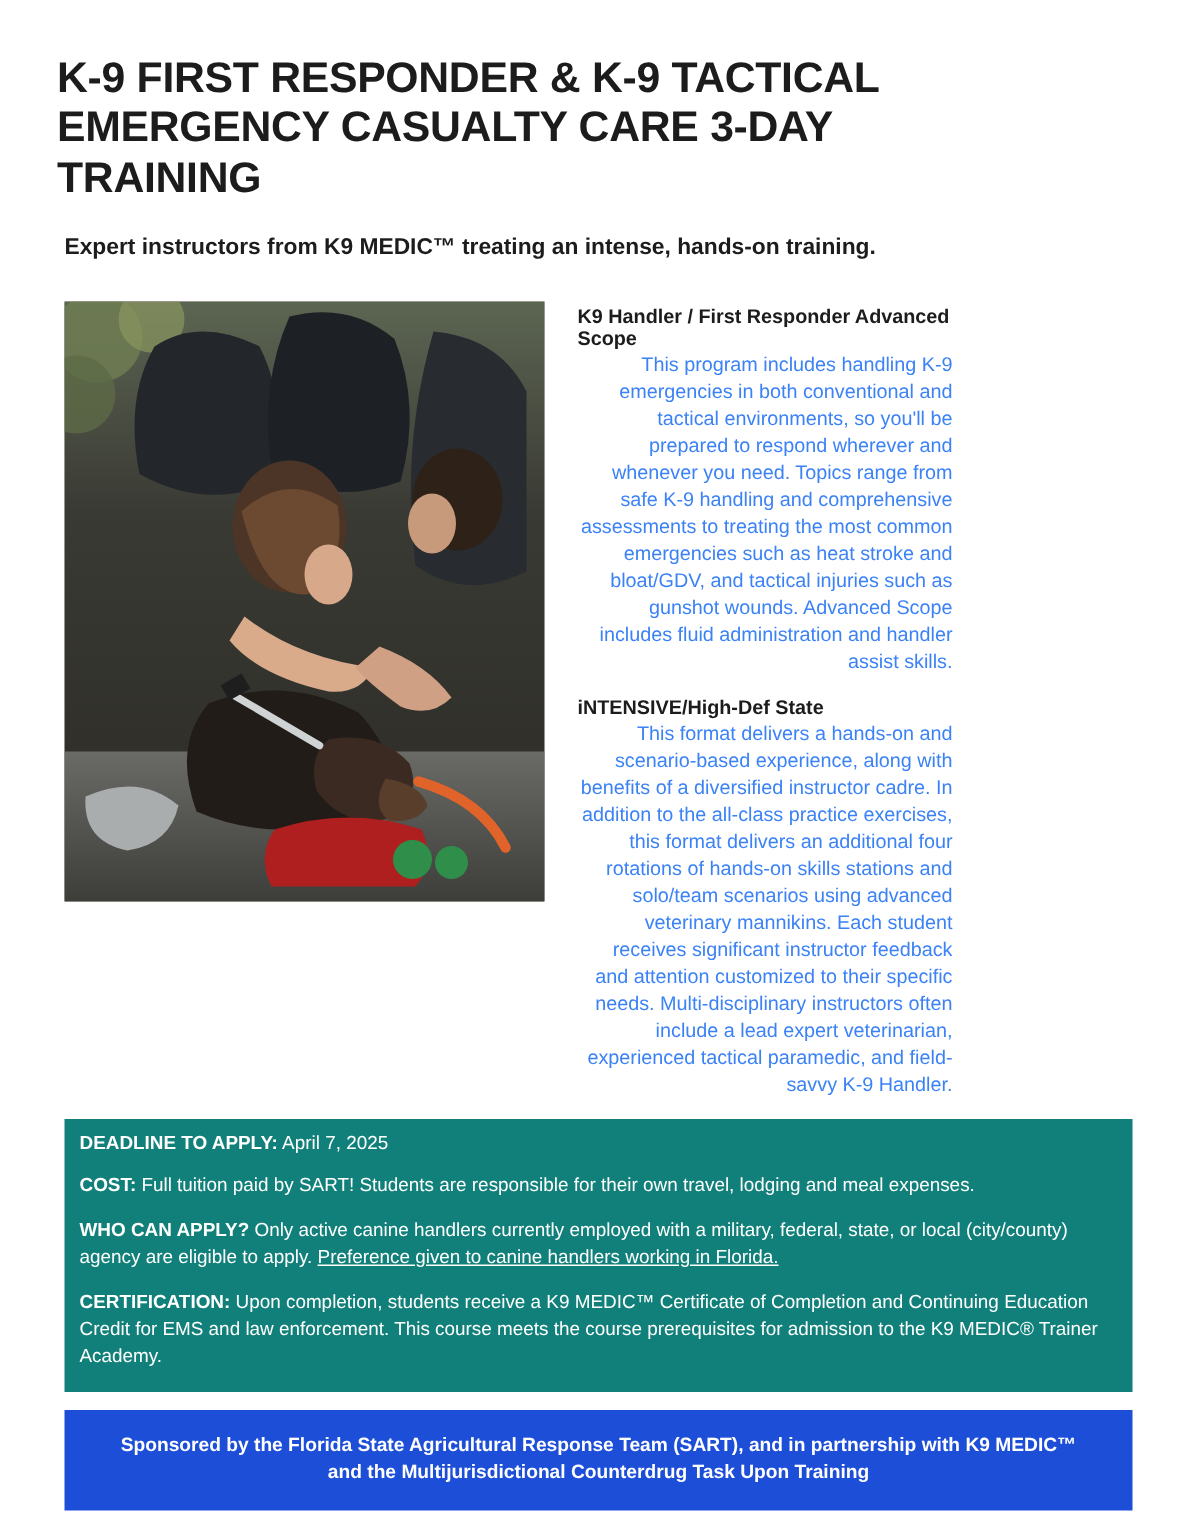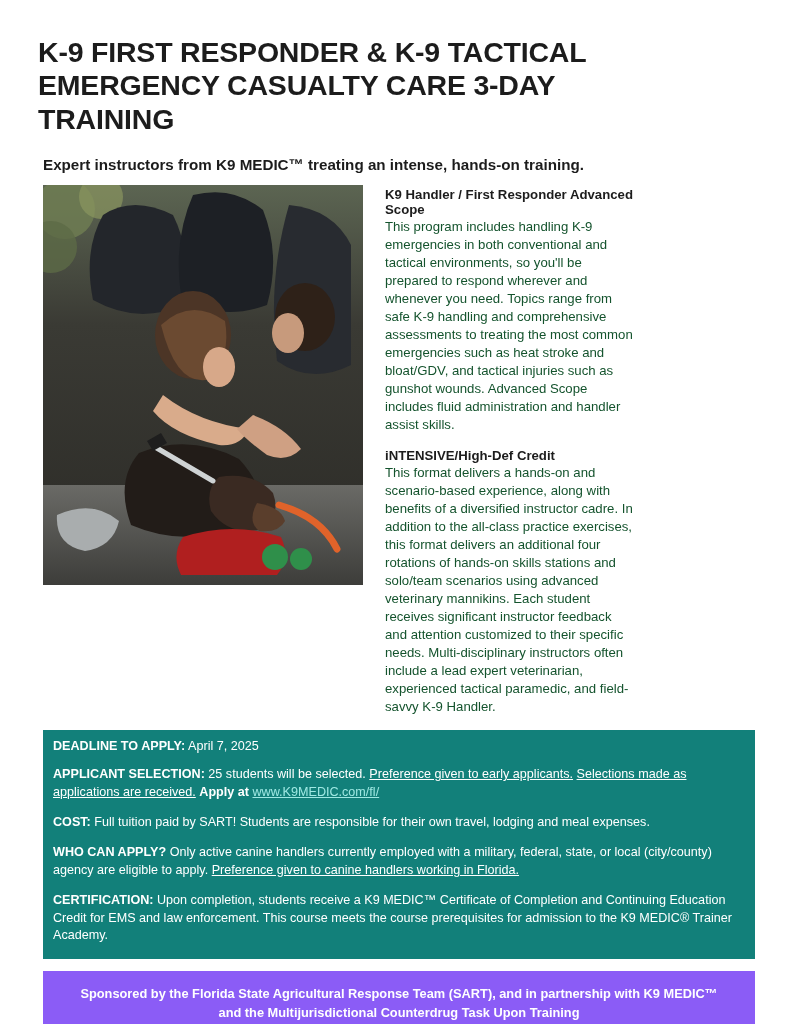--- a/index.html
+++ b/index.html
@@ -35,21 +35,21 @@
   }
   .subtitle {
     margin: 20px 0 0 5px;
     font-size: 15.2px;
     font-weight: bold;
     color: #1c1c1c;
   }
   
   .body-row {
     position: relative;
-    margin-top: 12px;
+    margin-top: 28px;
     display: flex;
     align-items: flex-start;
   }
   .photo {
     width: 320px;
     height: 400px;
     flex: 0 0 320px;
     position: relative;
     overflow: hidden;
     background: #4a4237;
@@ -64,21 +64,22 @@
   .copy h3 {
     margin: 0 0 1px 0;
     font-size: 13.2px;
     font-weight: bold;
     color: #1c1c1c;
   }
   .copy p {
     margin: 0 0 14px 0;
     font-size: 13.2px;
     line-height: 1.365;
-    color: #14532d;
+    color: #3b82f6;
+    text-align: right;
   }
   .copy p:last-child { margin-bottom: 0; }
   
   .panel {
     margin-top: 14px;
     margin-left: 5px;
     margin-right: 0;
     width: 712px;
     background: #12807a;
     color: #ffffff;
@@ -96,21 +97,21 @@
   .panel .link {
     color: #9fe8e3;
     text-decoration: underline;
   }
   .panel .first { margin-bottom: 10px; }
   
   .footer {
     margin-top: 12px;
     margin-left: 5px;
     width: 712px;
-    background: #8b5cf6;
+    background: #1d4ed8;
     color: #ffffff;
     box-sizing: border-box;
     padding: 14px 24px 16px 24px;
     text-align: center;
     font-size: 12.8px;
     font-weight: bold;
     line-height: 1.45;
   }
 </style>
 </head>
@@ -173,40 +174,33 @@
         <path d="M236 320 q42 12 58 44" stroke="#e0632a" stroke-width="7" fill="none" stroke-linecap="round"></path>
 
         <path d="M112 262 l58 34" stroke="#cfd3d4" stroke-width="5" stroke-linecap="round"></path>
         <path d="M104 256 l14 -8 l6 10 l-14 8 z" fill="#1e1e1e"></path>
       </svg>
     </div>
 
     <div class="copy">
       <h3>K9 Handler / First Responder Advanced Scope</h3>
       <p>This program includes handling K-9 emergencies in both conventional and tactical environments, so you'll be prepared to respond wherever and whenever you need.  Topics range from safe K-9 handling and comprehensive assessments to treating the most common emergencies such as heat stroke and bloat/GDV, and tactical injuries such as gunshot wounds. Advanced Scope includes fluid administration and handler assist skills.</p>
-      <h3>iNTENSIVE/High-Def Credit</h3>
+      <h3>iNTENSIVE/High-Def State</h3>
       <p>This format delivers a hands-on and scenario-based experience, along with benefits of a diversified instructor cadre.  In addition to the all-class practice exercises, this format delivers an additional four rotations of hands-on skills stations and solo/team scenarios using advanced veterinary mannikins.  Each student receives significant instructor feedback and attention customized to their specific needs.  Multi-disciplinary instructors often include a lead expert veterinarian, experienced tactical paramedic, and field-savvy K-9 Handler.</p>
     </div>
 
   </div>
 
   <div class="panel">
 
     <div class="row first">
       <b>DEADLINE TO APPLY:</b>
       <span>April 7, 2025</span>
     </div>
 
-    <div class="row">
-      <b>APPLICANT SELECTION:</b>
-      <span>25 students will be selected.  </span><span class="u">Preference given to early applicants.</span>
-      <span class="u">Selections made as applications are received.</span>
-      <b>Apply at</b>
-      <a class="link" href="#">www.K9MEDIC.com/fl/</a>
-    </div>
 
     <div class="row">
       <b>COST:</b>
       <span>Full tuition paid by SART!  Students are responsible for their own travel, lodging and meal expenses.</span>
     </div>
 
     <div class="row">
       <b>WHO CAN APPLY?</b>
       <span>Only active canine handlers currently employed with a military, federal, state, or local (city/county) agency are eligible to apply.</span>
       <span class="u">Preference given to canine handlers working in Florida.</span>

